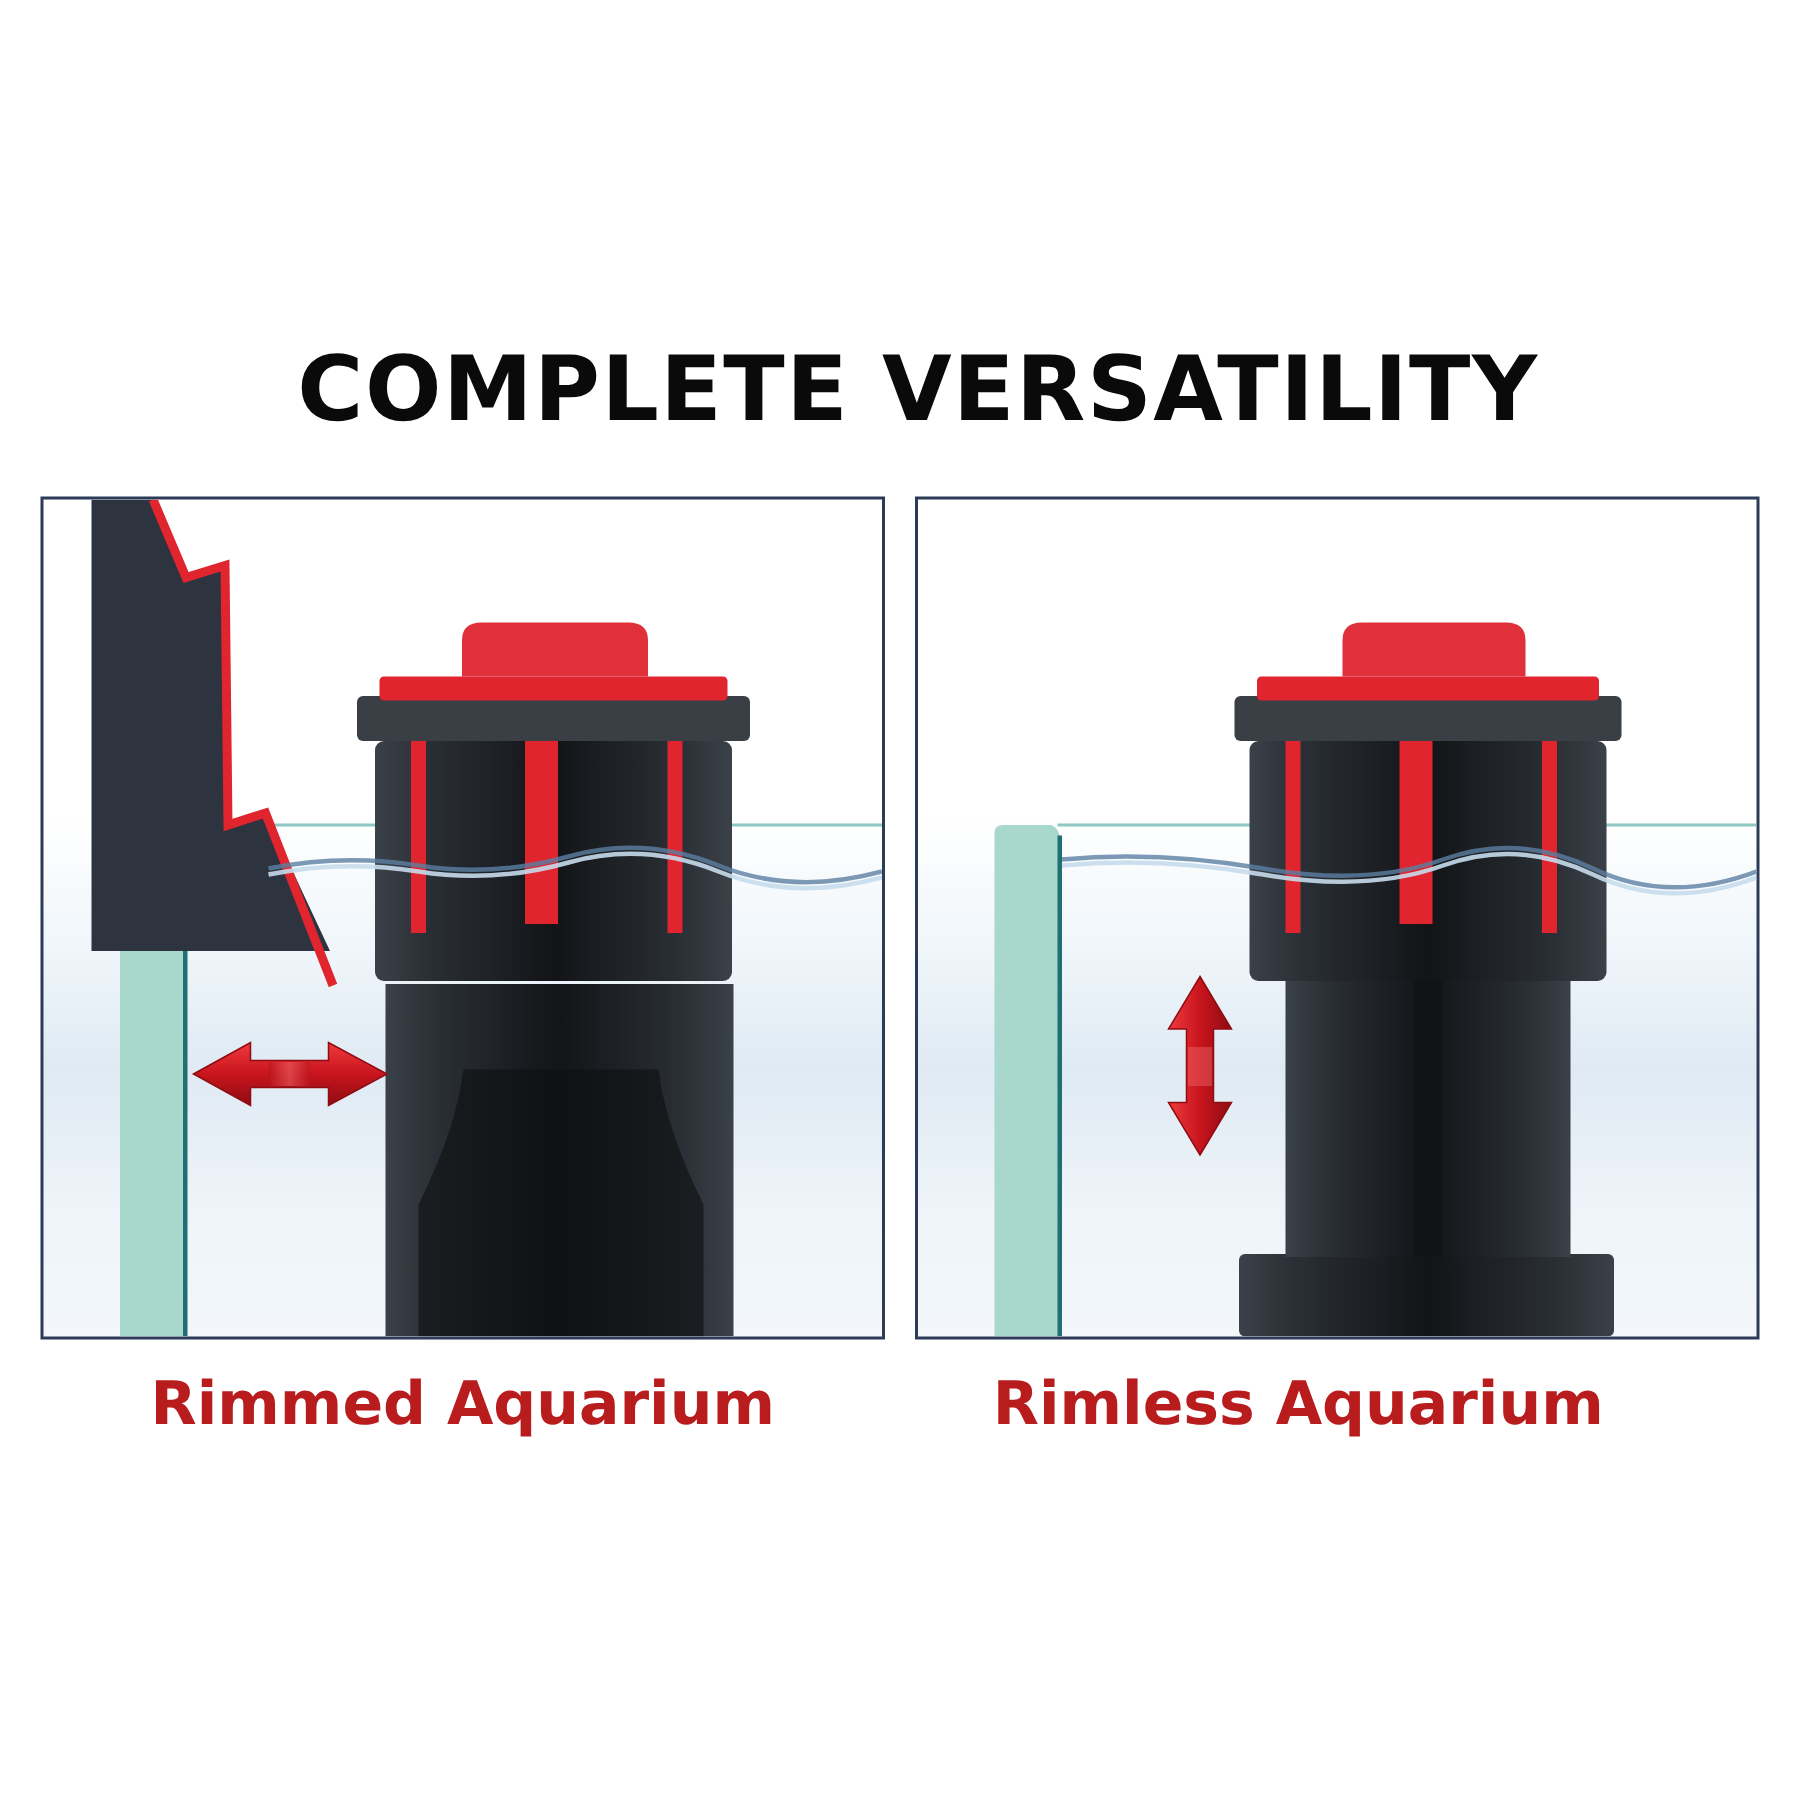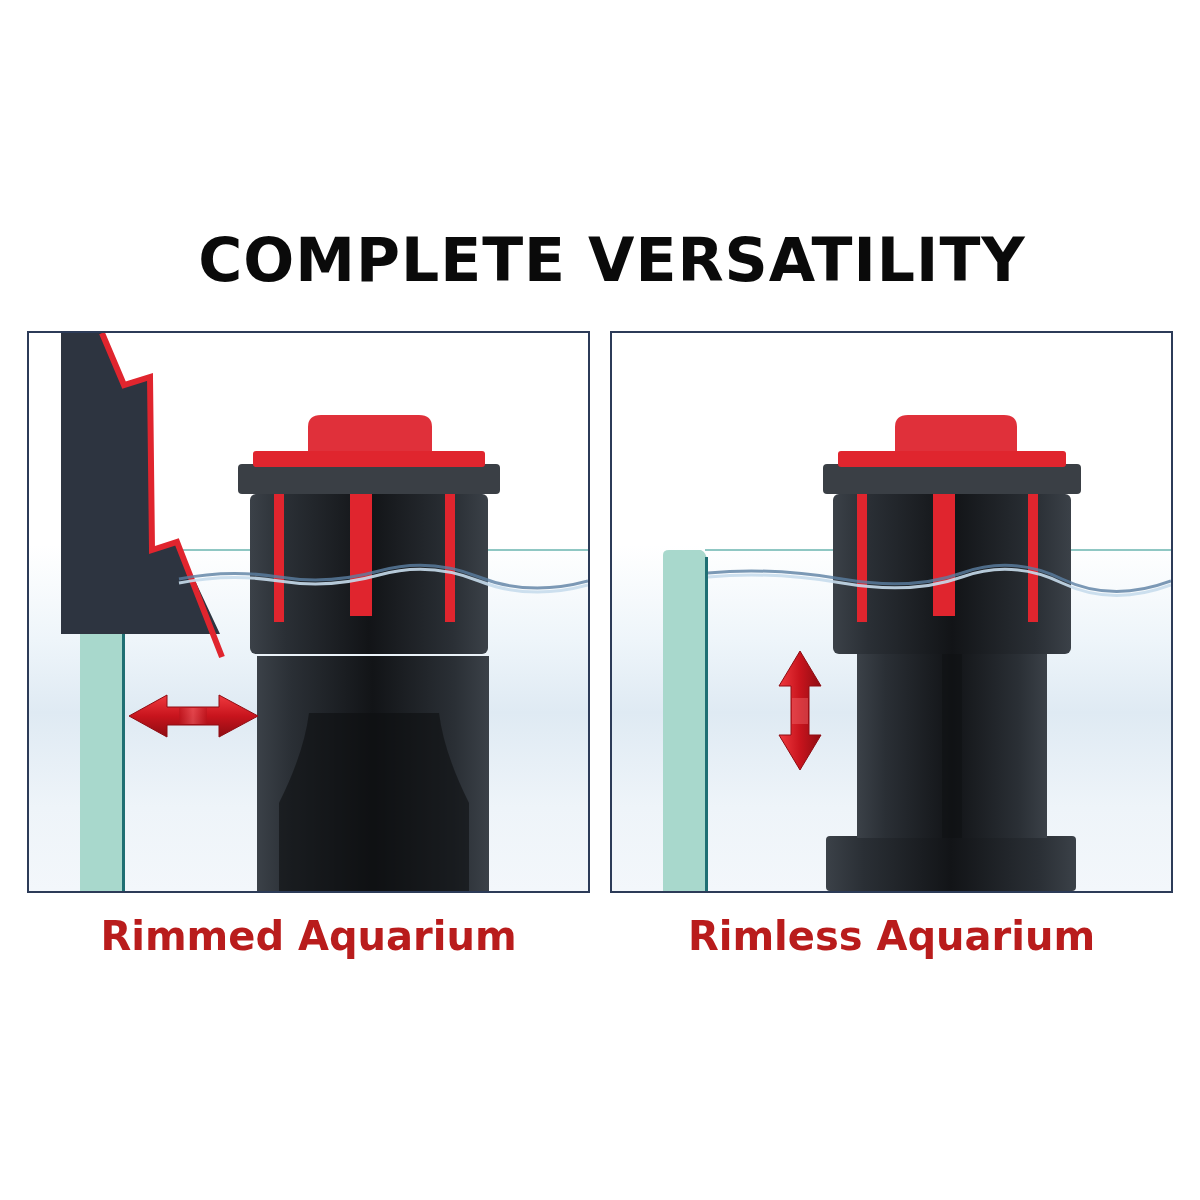--- a/index.html
+++ b/index.html
@@ -4,21 +4,21 @@
 <style>
   html, body { margin:0; padding:0; }
   body { width:1200px; height:1200px; background:#ffffff; position:relative; overflow:hidden; font-family:"Liberation Sans", sans-serif; }
   .title { position:absolute; left:0; top:222px; width:1200px; text-align:center; font-family:"DejaVu Sans", sans-serif; font-weight:bold; font-size:60px; letter-spacing:1px; color:#0a0a0a; line-height:76px;padding-left:12px; }
   .panel { position:absolute; top:331px; width:559px; height:558px; border:2px solid #2c3b58; overflow:hidden;
            background:linear-gradient(to bottom, #ffffff 0%, #ffffff 38%, #eef5fa 55%, #dfeaf3 68%, #eef4f9 85%, #f3f7fb 100%); }
   .panel.left { left:27px; }
   .panel.right { left:610px; }
   .label { position:absolute; top:908px; font-family:"DejaVu Sans", sans-serif; font-weight:bold; font-size:40px; color:#b91c1c; text-align:center; line-height:56px; }
   .label.left { left:27px; width:563px; }
-  .label.right { left:610px; width:563px;text-align:center; }
+  .label.right { left:584px; width:563px;text-align:center; }
   svg { position:absolute; left:0; top:0; }
 </style>
 </head>
 <body>
 
 <div class="title">COMPLETE VERSATILITY</div>
 
 <div class="panel left">
   <svg width="559" height="558" viewBox="0 0 559 558">
     <defs>

